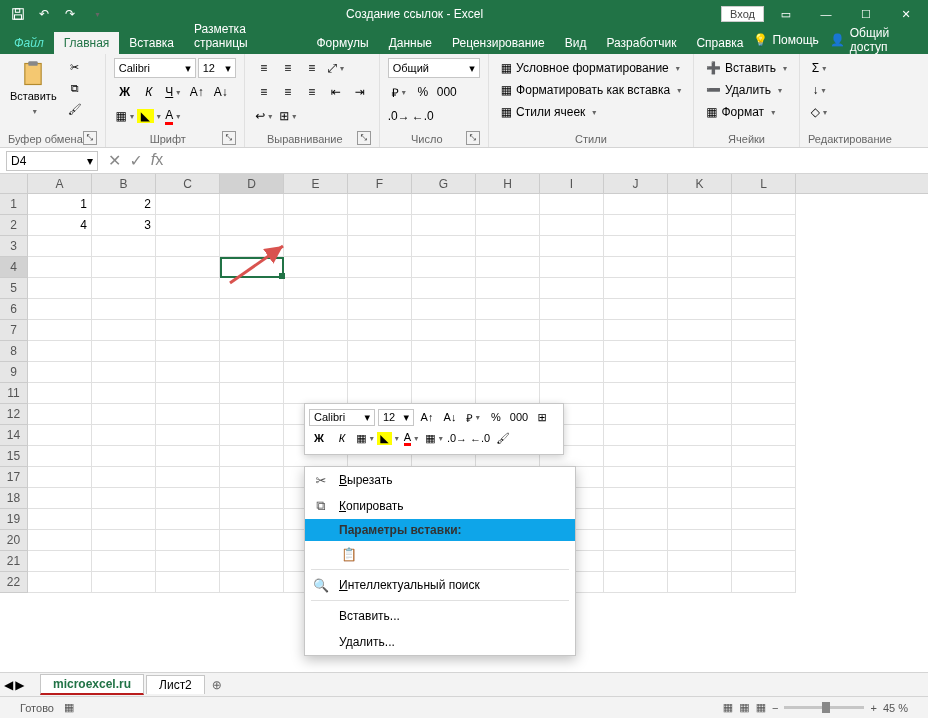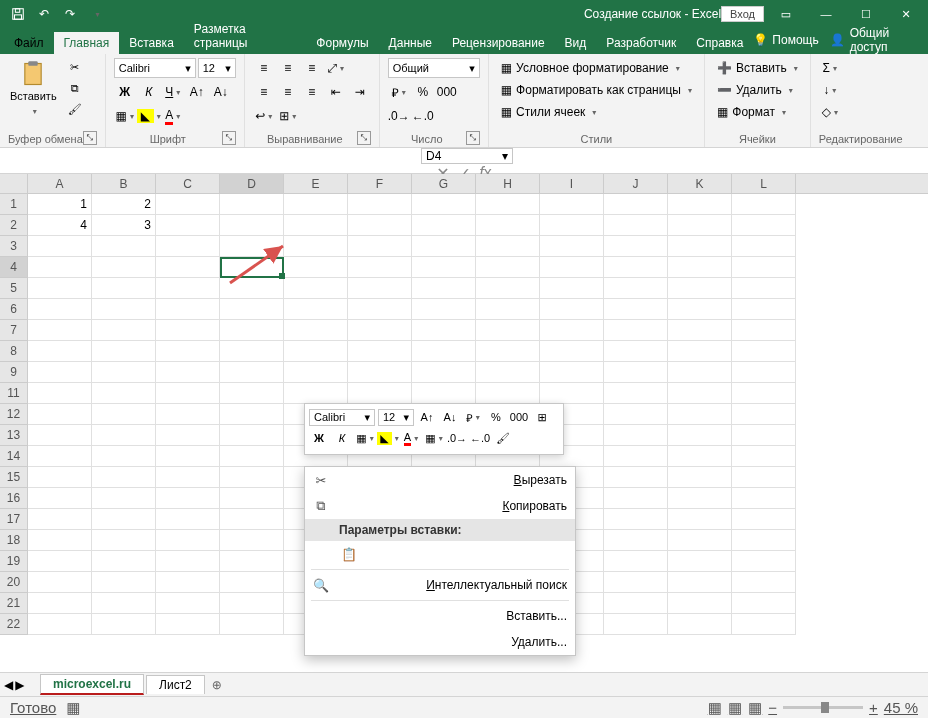--- a/index.html
+++ b/index.html
@@ -2,50 +2,50 @@
 <html><head>
 <meta charset="utf-8">
 <style>
 * { margin: 0; padding: 0; box-sizing: border-box; font-family: "Segoe UI", Tahoma, sans-serif; }
 body { background: #fff; width: 928px; height: 724px; overflow: hidden; position: relative; }
 
 
 .titlebar { height: 28px; background: #217346; color: #fff; display: flex; align-items: center; font-size: 12px; }
 .qat { display: flex; align-items: center; gap: 2px; padding-left: 6px; }
 .qat-btn { width: 24px; height: 24px; display: flex; align-items: center; justify-content: center; color: #fff; cursor: pointer; }
-.title-center { flex: 1; text-align: right; }
+.title-center { flex: 1; text-align: center; }
 .title-right { display: flex; align-items: center; gap: 4px; padding-right: 4px; }
 .signin { background: #fff; color: #444; padding: 1px 8px; font-size: 11px; border: 1px solid #ccc; }
 .win-btn { width: 36px; height: 28px; display: flex; align-items: center; justify-content: center; color: #fff; cursor: pointer; font-size: 11px; }
 
 
 .tabstrip { height: 26px; background: #217346; display: flex; align-items: flex-end; padding-left: 4px; font-size: 12px; }
 .tab { padding: 4px 10px; color: #fff; cursor: pointer; }
 .tab.active { background: #f3f3f3; color: #217346; }
-.tab.file { background: transparent; color: #000000; }
+.tab.file { background: transparent; color: #5eead4; font-style: italic; }
 .tabstrip-right { margin-left: auto; display: flex; align-items: center; padding-right: 8px; gap: 12px; color:#fff; }
 .help-item { display:flex; align-items:center; gap:4px; cursor:pointer; }
 
 
 .ribbon { height: 94px; background: #f3f3f3; border-bottom: 1px solid #d4d4d4; display: flex; font-size: 11px; }
 .group { border-right: 1px solid #e0e0e0; padding: 4px 8px 2px 8px; display: flex; flex-direction: column; justify-content: space-between; }
 .group-content { display: flex; gap: 6px; align-items: flex-start; }
 .group-label { text-align: center; color: #666; font-size: 11px; margin-top: 2px; }
 .big-btn { display: flex; flex-direction: column; align-items: center; gap: 2px; padding: 2px; cursor: pointer; }
 .big-btn svg { width: 28px; height: 28px; }
 .small-col { display: flex; flex-direction: column; gap: 3px; }
 .small-btn { width: 20px; height: 18px; display: flex; align-items: center; justify-content: center; cursor: pointer; }
 .combo { height: 20px; border: 1px solid #c6c6c6; background: #fff; font-size: 11px; padding: 0 4px; display: flex; align-items: center; justify-content: space-between; }
 .row-btns { display: flex; gap: 2px; }
 .mini-btn { width: 22px; height: 20px; display: flex; align-items: center; justify-content: center; cursor: pointer; font-size: 12px; }
 .text-btn { display:flex; align-items:center; gap:4px; padding:1px 4px; cursor:pointer; font-size:12px; height:20px; }
 .launcher { width:14px; height:14px; border:1px solid #999; font-size:8px; display:flex;align-items:center;justify-content:center; margin-left:auto;}
 
 
-.fbar { height: 26px; border-bottom: 1px solid #d4d4d4; display: flex; align-items: center; background:#fff;flex-direction:column; }
+.fbar { height: 26px; border-bottom: 1px solid #d4d4d4; display: flex; align-items: center; background:#fff; }
 .namebox { width: 92px; height: 20px; border: 1px solid #c6c6c6; margin-left: 6px; display: flex; align-items:center; padding:0 4px; font-size:12px; justify-content:space-between; background:#fff;}
 .fx-btns { display:flex; gap:8px; margin:0 10px; color:#888; }
 .fx-input { flex:1; height:20px; border:none; font-size:12px; padding:0 4px; }
 
 
 .grid-area { position: relative; height: 498px; overflow:hidden; }
 .col-headers { display:flex; height:20px; background:#e6e6e6; border-bottom:1px solid #ccc; }
 .corner { width:28px; border-right:1px solid #ccc; background:#e6e6e6; }
 .col-h { width:64px; border-right:1px solid #ccc; text-align:center; font-size:12px; color:#555; line-height:20px; }
 .rows-area { position:relative; }
@@ -61,33 +61,33 @@
 
 .mini-toolbar { position:absolute; left:304px; top:229px; width:260px; background:#fff; border:1px solid #c6c6c6; box-shadow:0 2px 8px rgba(0,0,0,.2); padding:4px; font-size:11px; }
 .mini-row { display:flex; gap:3px; align-items:center; margin-bottom:3px; }
 .mini-combo { border:1px solid #c6c6c6; padding:1px 4px; display:flex; align-items:center; justify-content:space-between; }
 .mini-ico { width:20px; height:18px; display:flex; align-items:center; justify-content:center; cursor:pointer; }
 
 
 .ctx-menu { position:absolute; left:304px; top:292px; width:272px; background:#fff; border:1px solid #c6c6c6; box-shadow:0 4px 12px rgba(0,0,0,.25); font-size:12px; }
 .ctx-item { display:flex; align-items:center; height:26px; padding:0 8px 0 6px; cursor:pointer; gap:8px; }
 .ctx-ico { width:20px; display:flex; justify-content:center; color:#555; font-size:13px; }
-.ctx-label { flex:1;text-align:right; }
+.ctx-label { flex:1; }
 .ctx-sep { height:1px; background:#e0e0e0; margin:2px 6px; }
-.ctx-header { font-weight:bold; padding:4px 8px 4px 34px; color:#333; background:#e5e5e5; }
+.ctx-header { font-weight:bold; padding:4px 8px 4px 34px; color:#333; background:#0ea5e9; }
 
 
 .sheettabs { height:24px; border-top:1px solid #d4d4d4; display:flex; align-items:center; background:#f3f3f3; font-size:12px; padding-left:40px; gap:2px;}
 .nav-btns { position:absolute; left:4px; display:flex; gap:2px; }
 .sheet-tab { padding:2px 12px; border:1px solid #c6c6c6; border-bottom:none; background:#fff; cursor:pointer; }
 .sheet-tab.active { font-weight:bold; color:#217346; border-bottom:2px solid #b91c1c; }
 .new-sheet { width:20px; text-align:center; cursor:pointer; color:#666; }
 
 
-.statusbar { height:22px; background:#f3f3f3; border-top:1px solid #d4d4d4; display:flex; align-items:center; font-size:15px; padding:0 10px; justify-content:space-between; color:#555;text-decoration:underline;}
+.statusbar { height:22px; background:#f3f3f3; border-top:1px solid #d4d4d4; display:flex; align-items:center; font-size:11px; padding:0 20px; justify-content:space-between; color:#555;}
 .zoom { display:flex; align-items:center; gap:6px; }
 .slider { width:80px; height:3px; background:#c6c6c6; position:relative; }
 .slider-thumb { position:absolute; left:38px; top:-4px; width:8px; height:11px; background:#888; }
 
 .drop::after { content:"▾"; font-size:8px; margin-left:3px; color:#666; }
 u.mn { text-decoration: underline; }
 </style>
 </head>
 <body>
 
@@ -250,21 +250,21 @@
   </div>
 
   <div class="group">
     <div class="group-content" style="flex-direction:column;gap:2px;">
       <div class="text-btn drop">
           <span>▦</span>
           <span>Условное форматирование</span>
         </div>
       <div class="text-btn drop">
           <span>▦</span>
-          <span>Форматировать как страницы</span>
+          <span>Форматировать как вставка</span>
         </div>
       <div class="text-btn drop">
           <span>▦</span>
           <span>Стили ячеек</span>
         </div>
     </div>
     <div class="group-label">Стили</div>
   </div>
 
   <div class="group">
@@ -490,66 +490,36 @@
         <div class="cell"></div>
         <div class="cell"></div>
         <div class="cell"></div>
         <div class="cell"></div>
         <div class="cell"></div>
         <div class="cell"></div>
         <div class="cell"></div>
         <div class="cell"></div>
       </div>
       <div class="row-r">
-        <div class="row-h">13</div>
-        <div class="cell"></div>
-        <div class="cell"></div>
-        <div class="cell"></div>
-        <div class="cell"></div>
-        <div class="cell"></div>
-        <div class="cell"></div>
-        <div class="cell"></div>
-        <div class="cell"></div>
-        <div class="cell"></div>
-        <div class="cell"></div>
-        <div class="cell"></div>
-        <div class="cell"></div>
-      </div>
-      <div class="row-r">
         <div class="row-h">14</div>
         <div class="cell"></div>
         <div class="cell"></div>
         <div class="cell"></div>
         <div class="cell"></div>
         <div class="cell"></div>
         <div class="cell"></div>
         <div class="cell"></div>
         <div class="cell"></div>
         <div class="cell"></div>
         <div class="cell"></div>
         <div class="cell"></div>
         <div class="cell"></div>
       </div>
       <div class="row-r">
         <div class="row-h">15</div>
-        <div class="cell"></div>
-        <div class="cell"></div>
-        <div class="cell"></div>
-        <div class="cell"></div>
-        <div class="cell"></div>
-        <div class="cell"></div>
-        <div class="cell"></div>
-        <div class="cell"></div>
-        <div class="cell"></div>
-        <div class="cell"></div>
-        <div class="cell"></div>
-        <div class="cell"></div>
-      </div>
-      <div class="row-r">
-        <div class="row-h">16</div>
         <div class="cell"></div>
         <div class="cell"></div>
         <div class="cell"></div>
         <div class="cell"></div>
         <div class="cell"></div>
         <div class="cell"></div>
         <div class="cell"></div>
         <div class="cell"></div>
         <div class="cell"></div>
         <div class="cell"></div>

